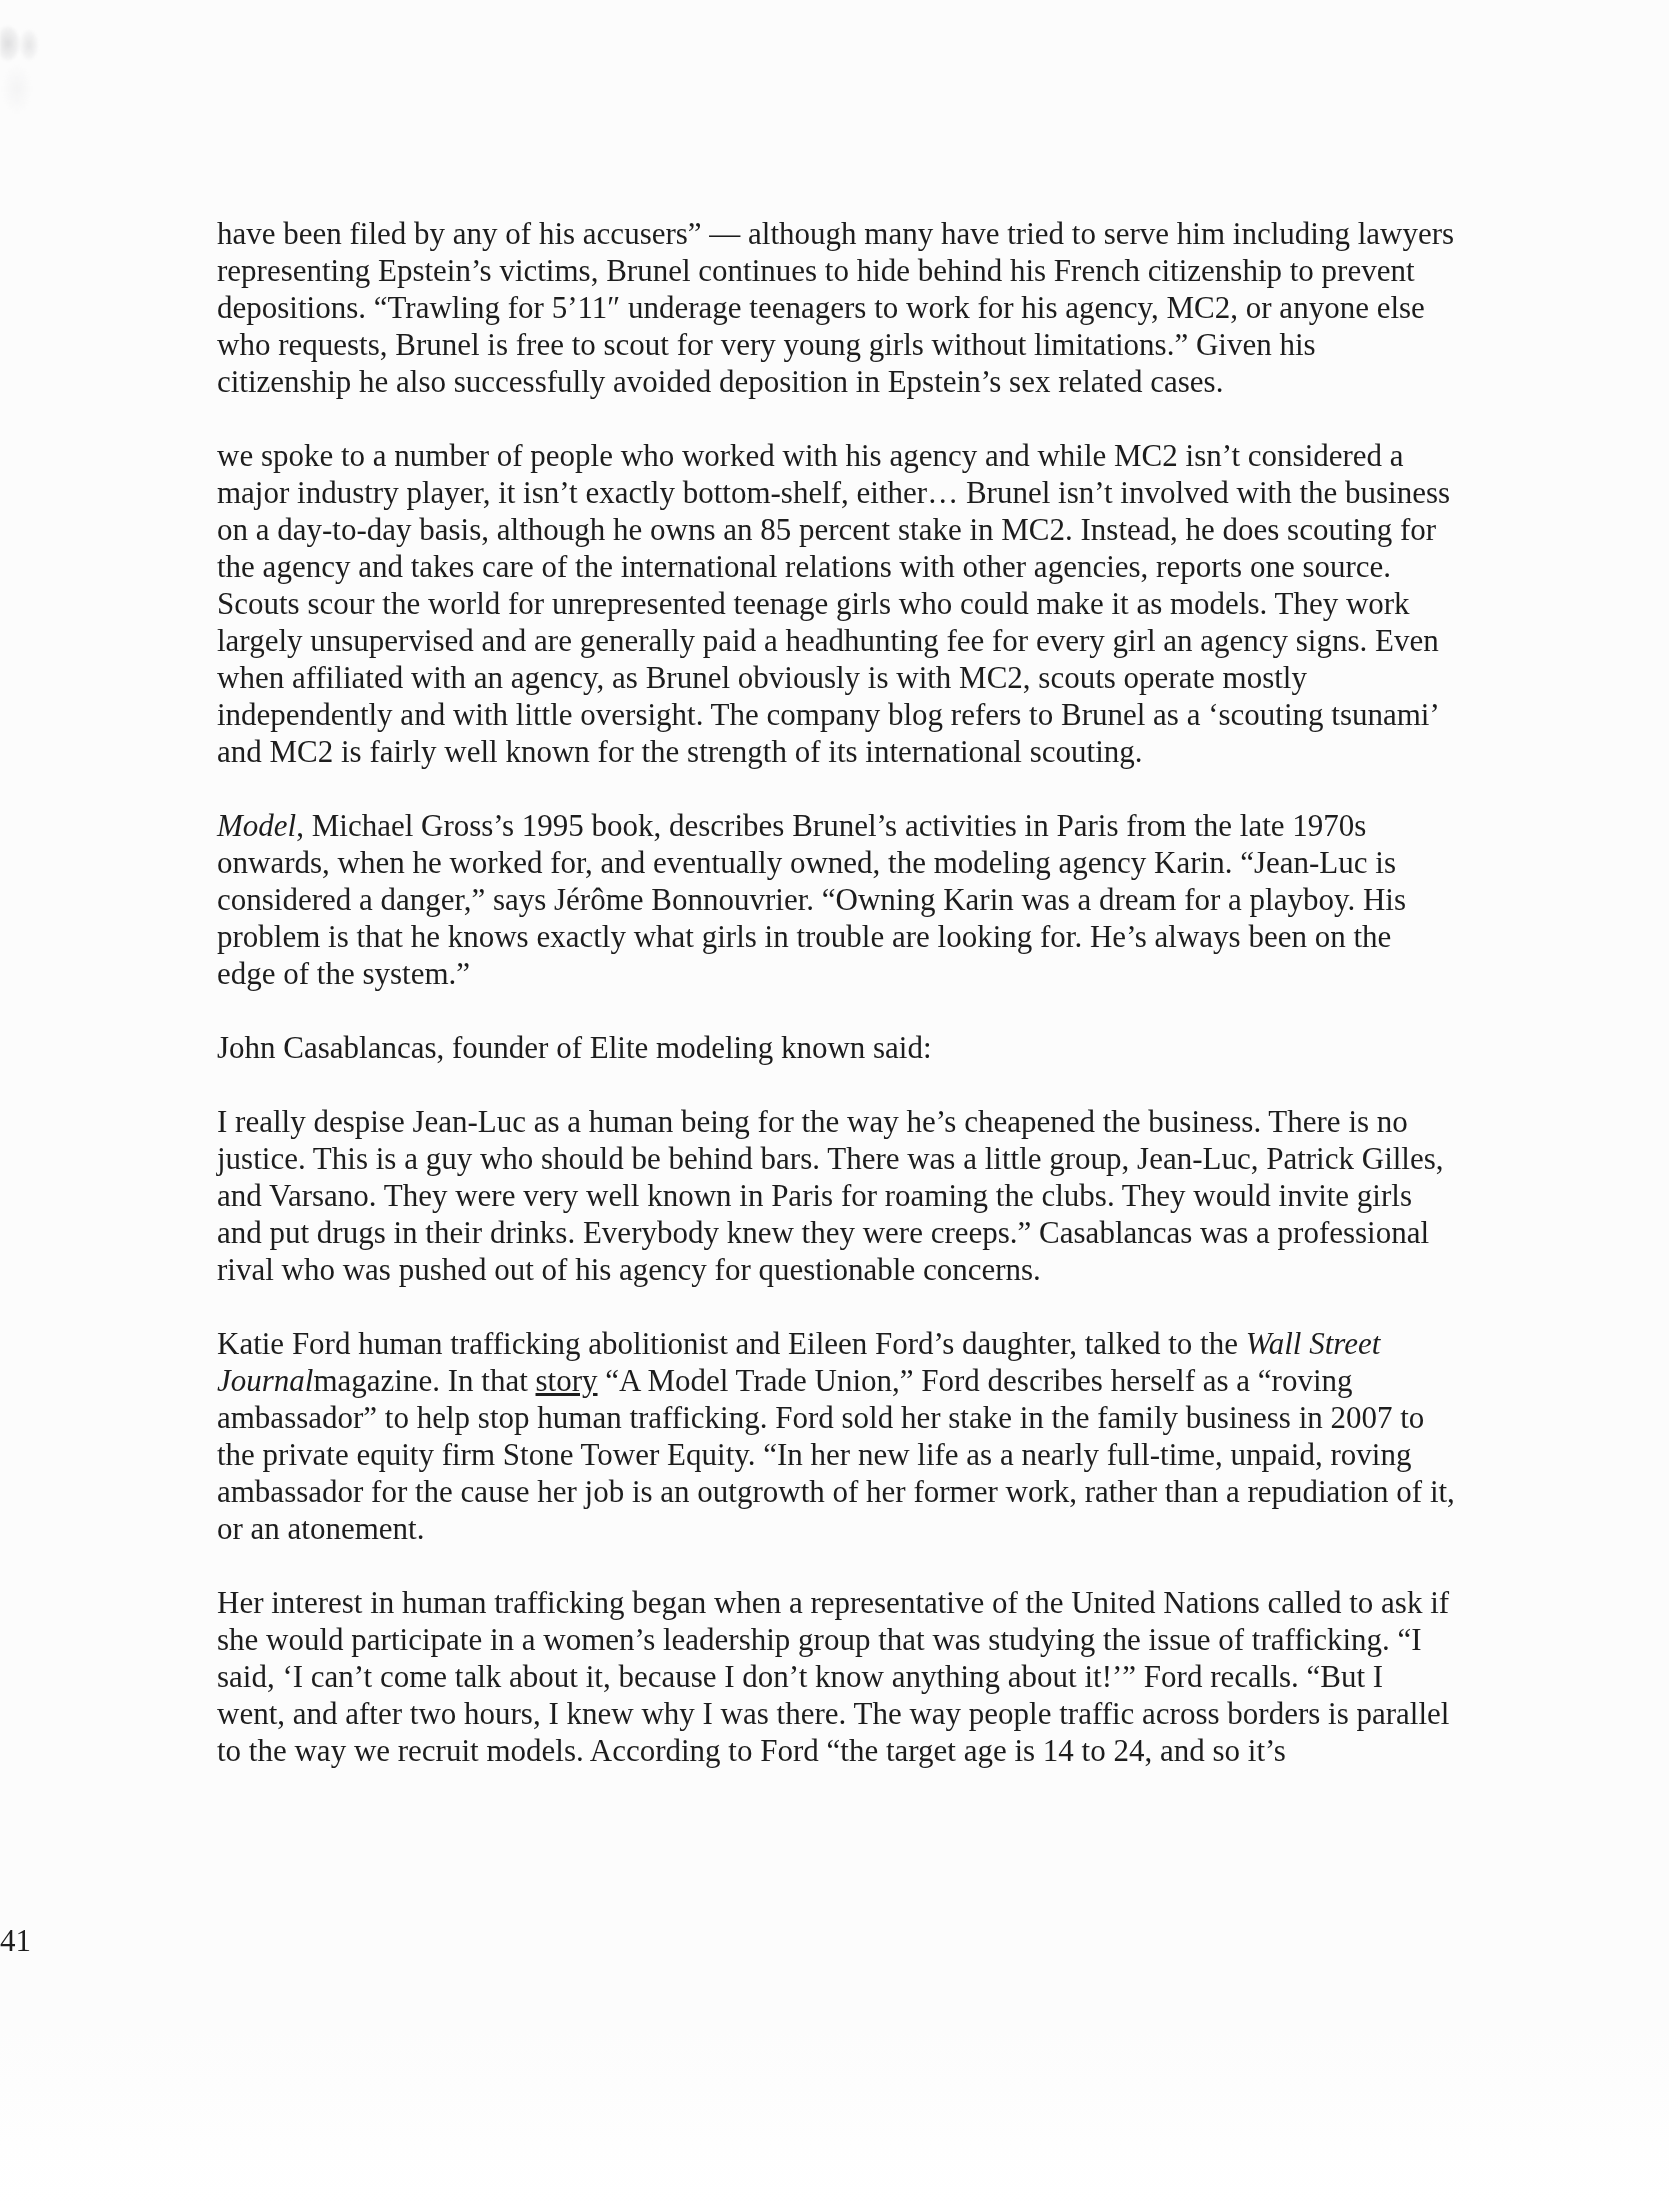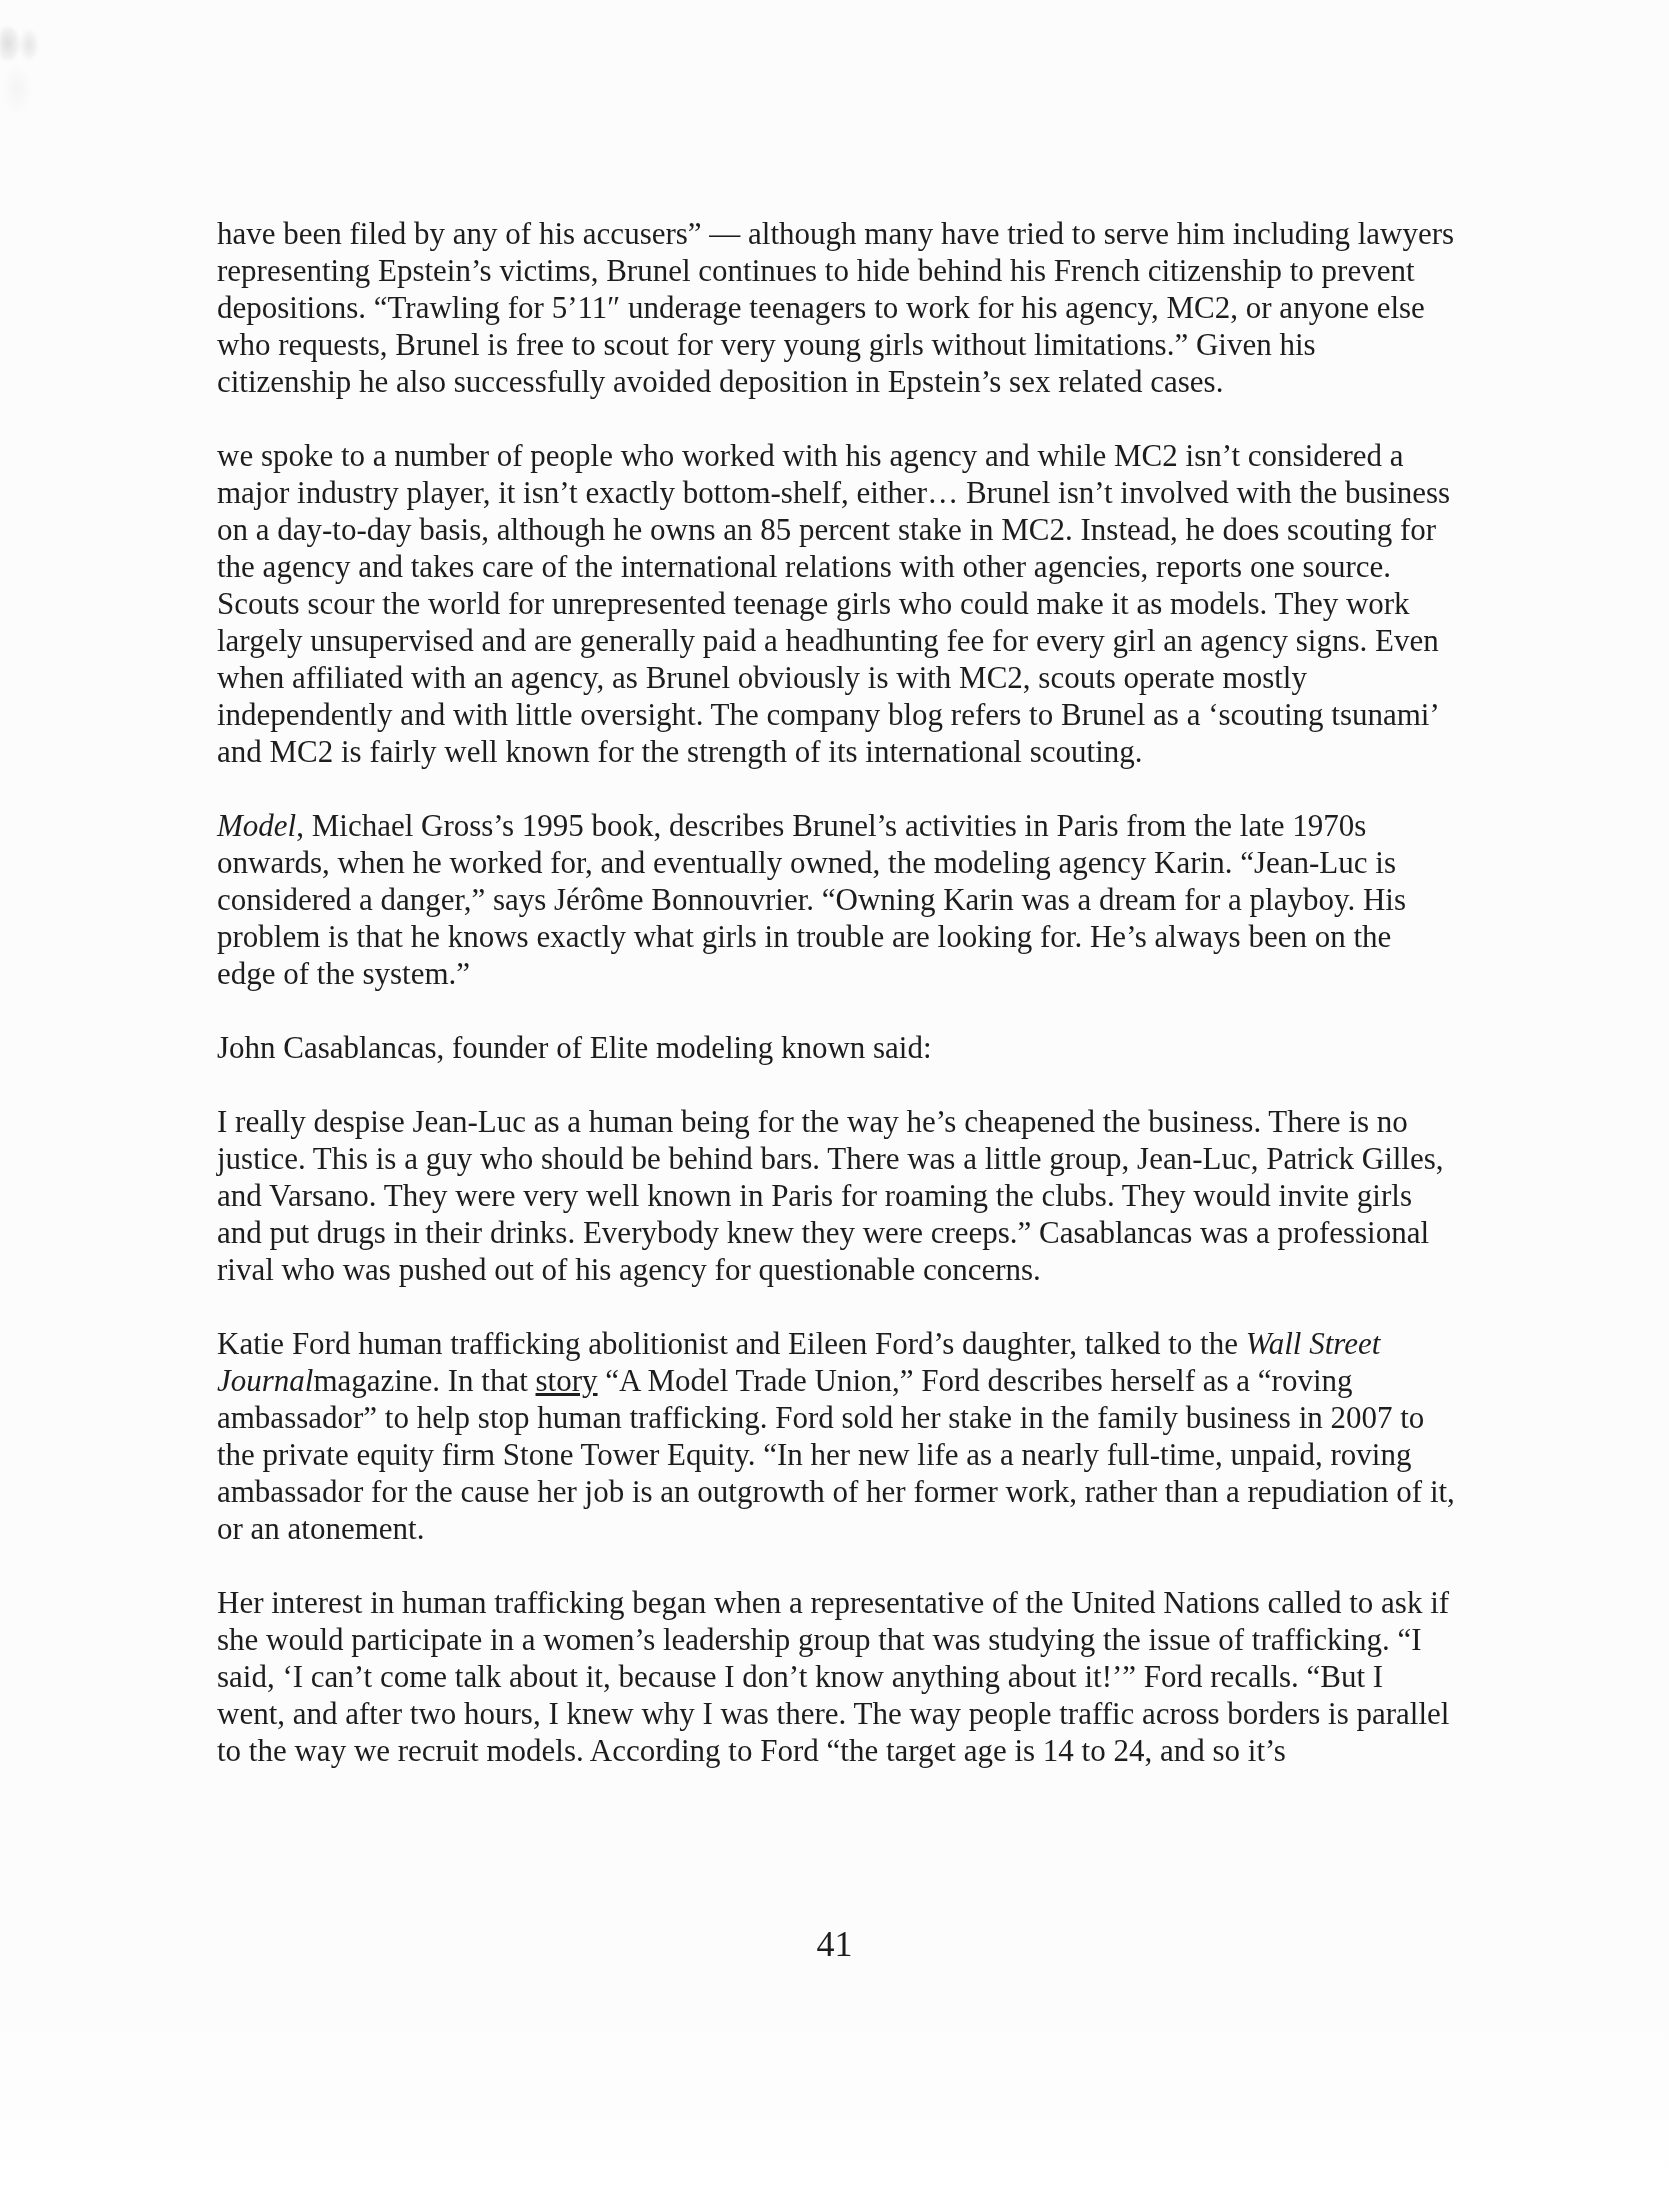--- a/index.html
+++ b/index.html
@@ -44,23 +44,22 @@
   .content .doclink {
     color: #1d1d1d;
     text-decoration: underline;
     cursor: pointer;
   }
   .page-number {
     position: absolute;
     top: 1923px;
     left: 0;
     width: 100%;
-    text-align: center;
     font-family: "Liberation Serif", "DejaVu Serif", serif;
-    font-size: 36px;
+    font-size: 31px;
     color: #1d1d1d;
   }
   .bates {
     position: absolute;
     top: 2155px;
     right: 25px;
     font-family: "Liberation Sans", "DejaVu Sans", sans-serif;
     font-size: 37px;
     letter-spacing: 0.7px;
     color: #000000;

